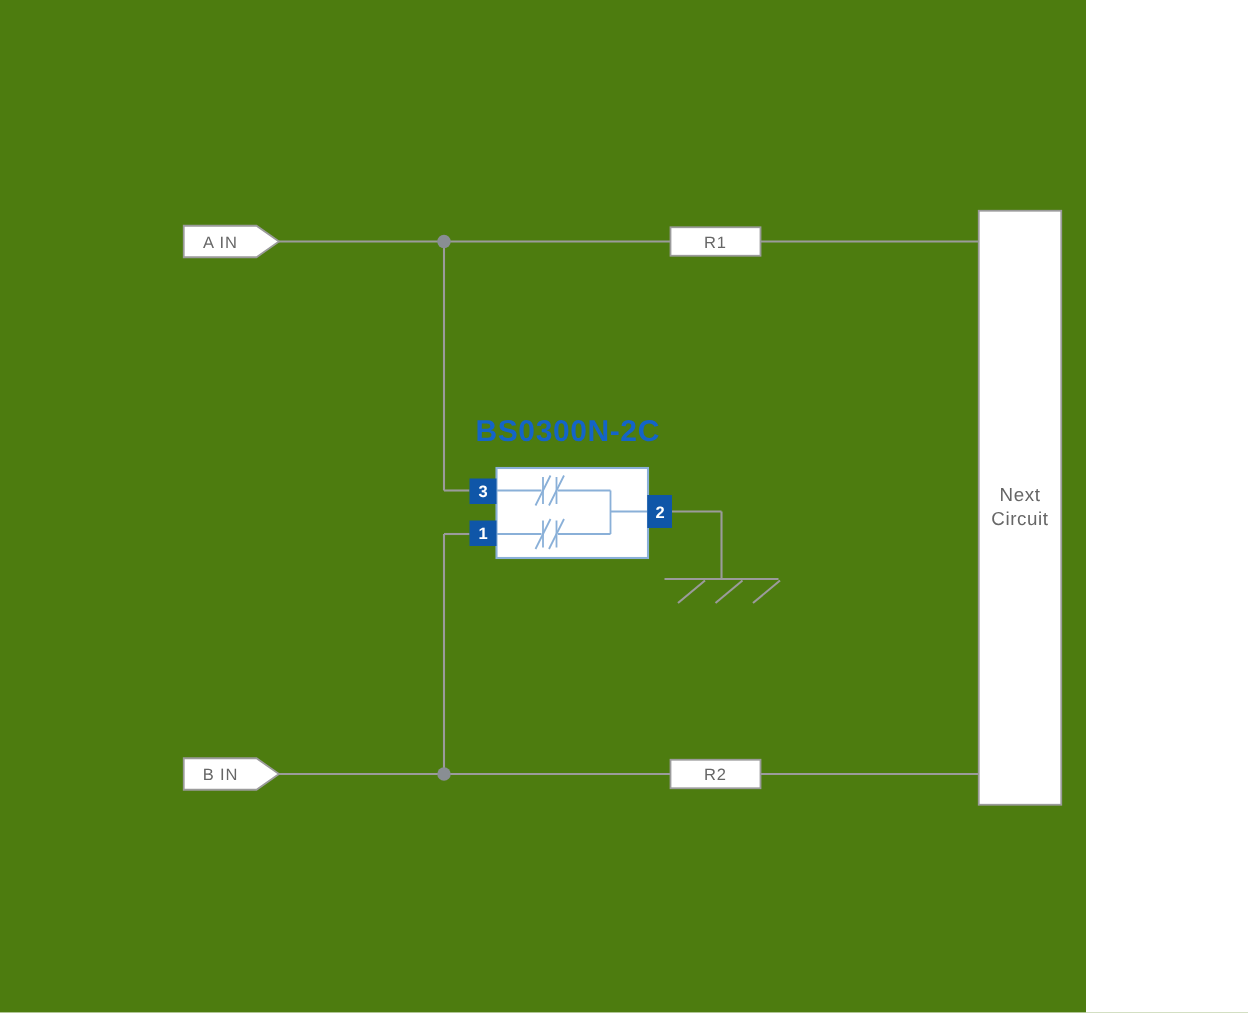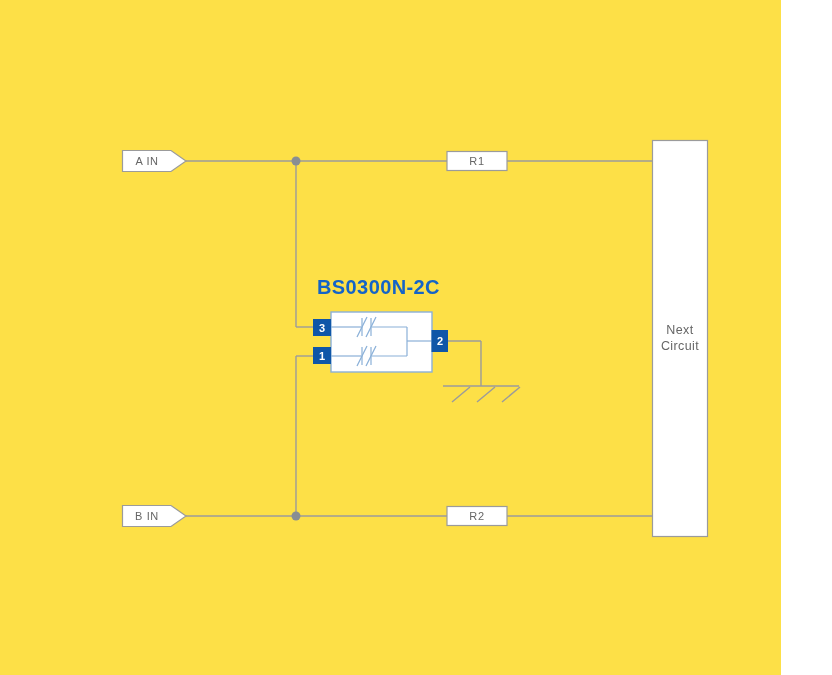--- a/index.html
+++ b/index.html
@@ -2,23 +2,23 @@
 <html><head>
 <meta charset="utf-8">
 <style>
   html, body {
     margin: 0;
     padding: 0;
     background: #ffffff;
   }
   .stage {
     position: relative;
-    width: 781px;
+    width: 724px;
     height: 675px;
-    background: #fde047;
+    background: #4d7c0f;
     overflow: hidden;
     font-family: "Liberation Sans", sans-serif;
     text-decoration: underline;
   }
   svg text {
     font-family: "Liberation Sans", sans-serif;
   }
   .wire {
     stroke: #9b9b9b;
     stroke-width: 1.4;

